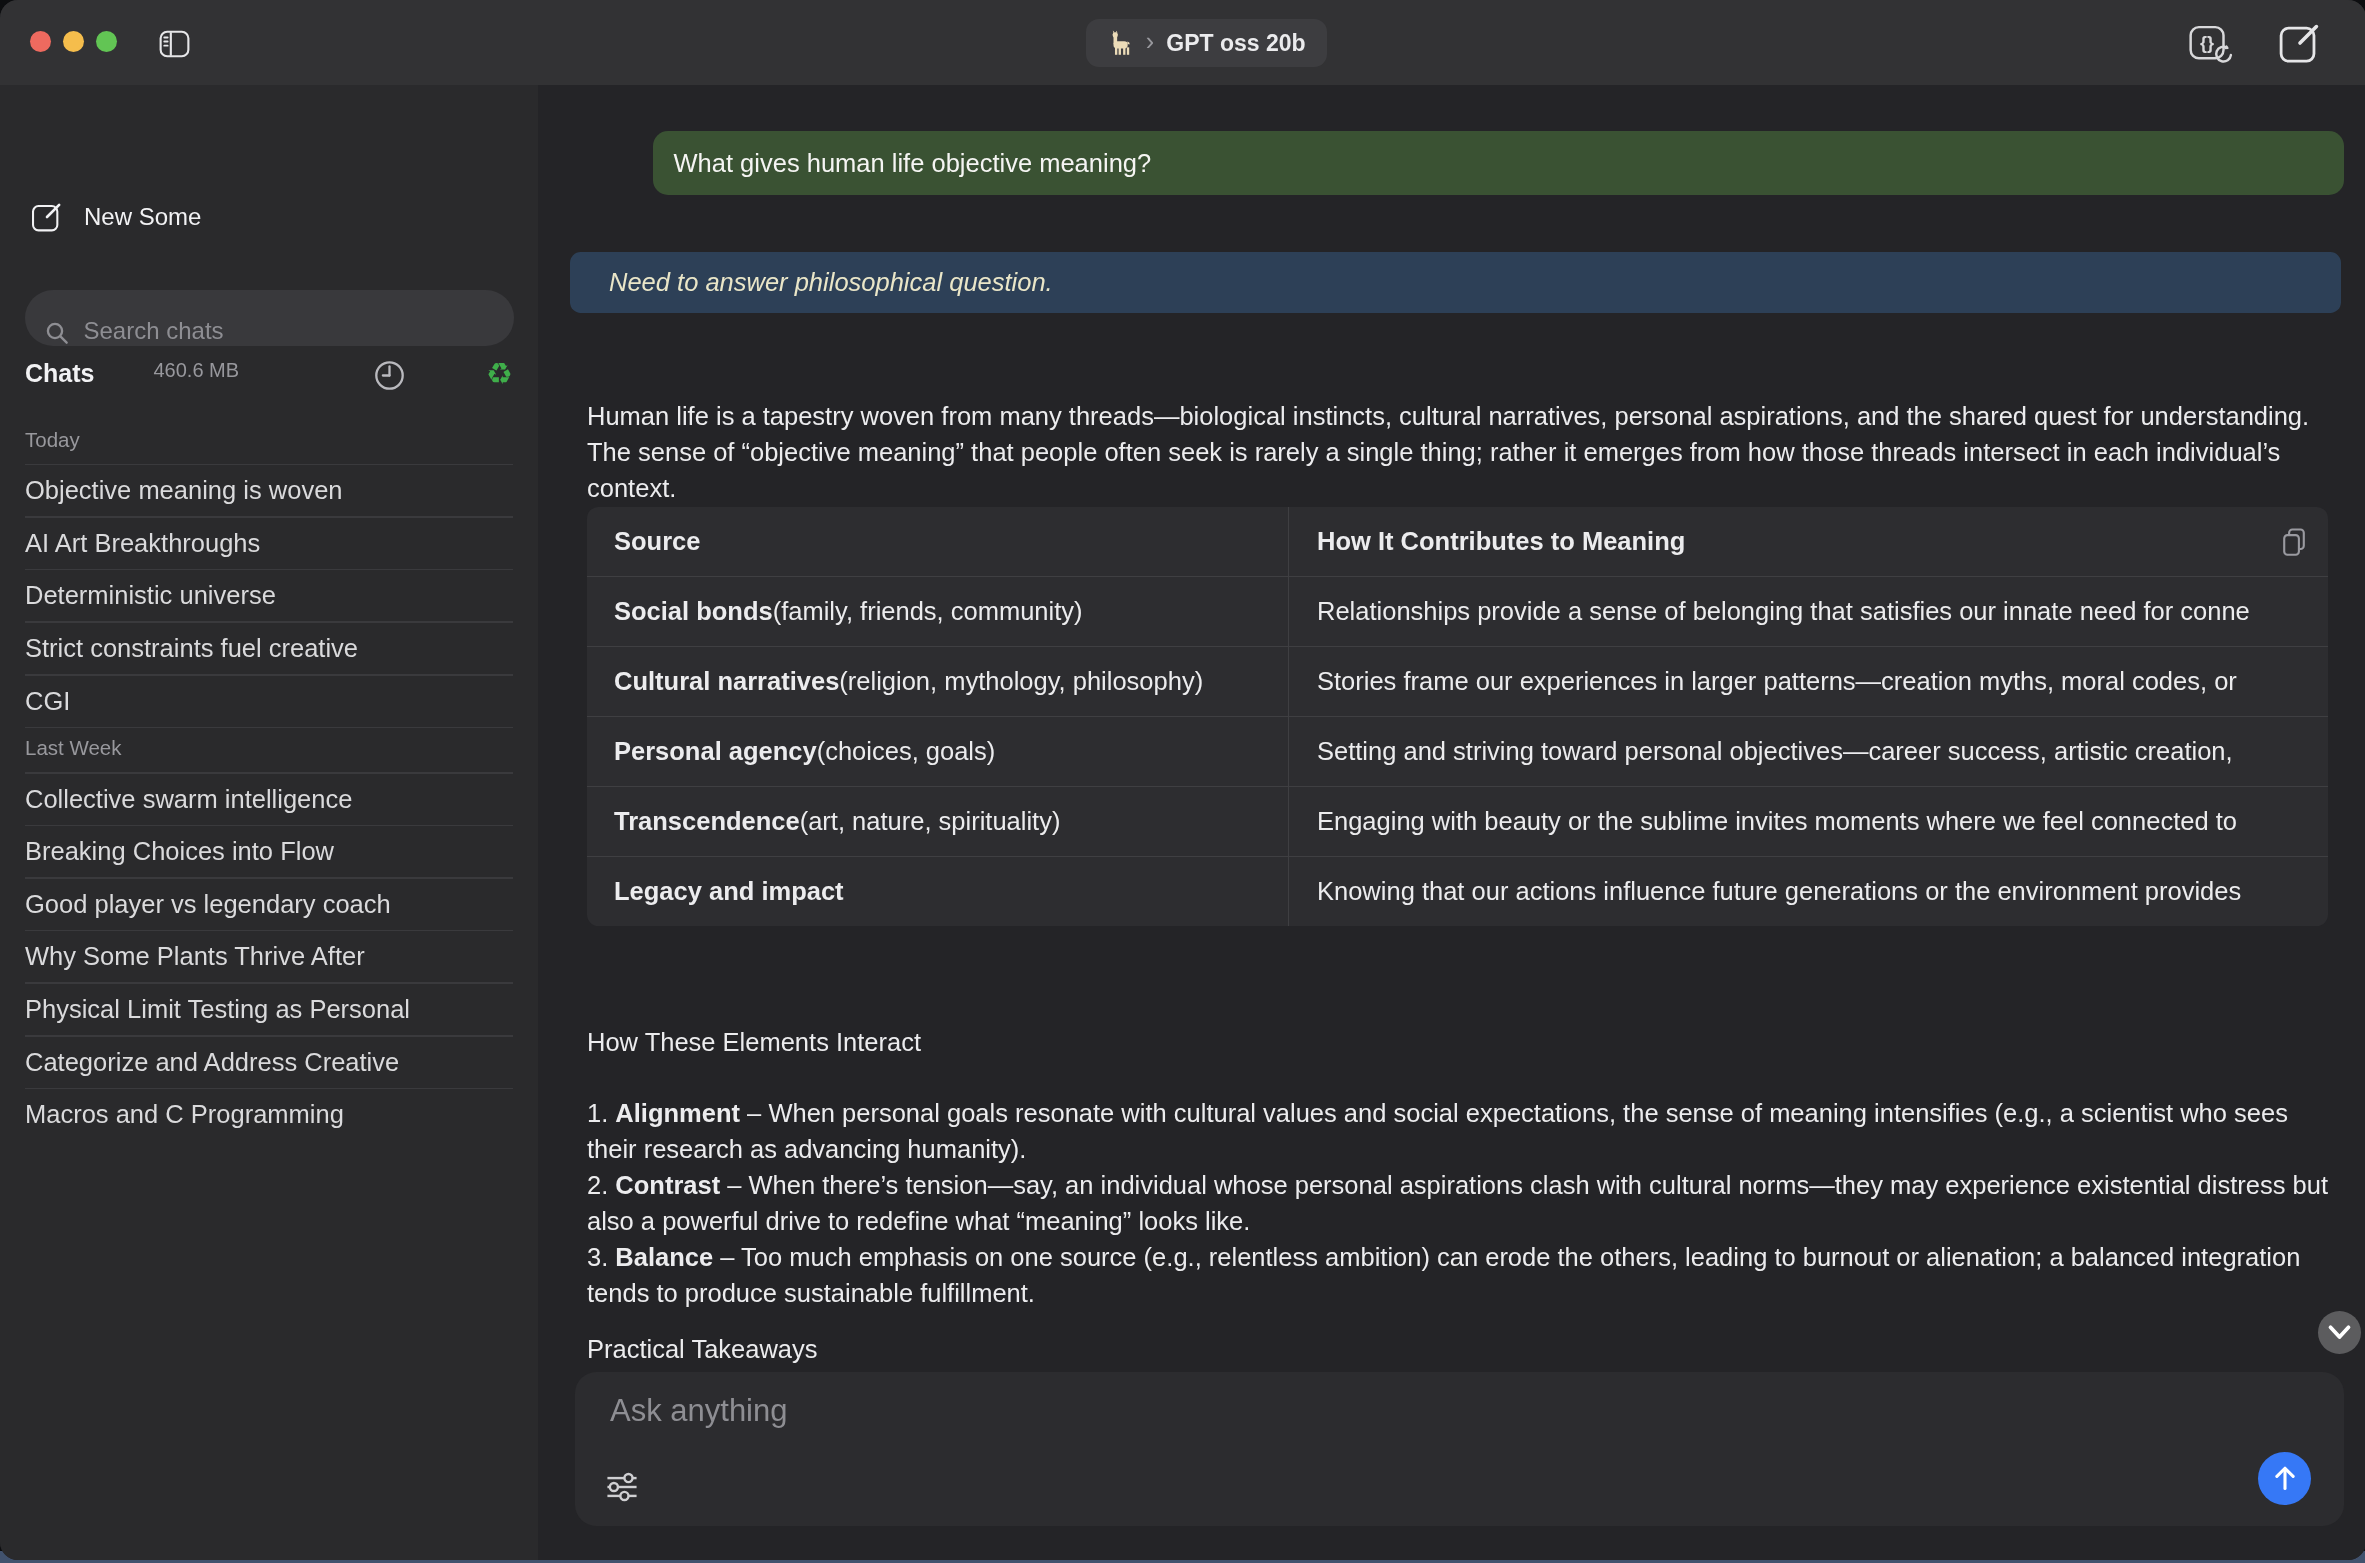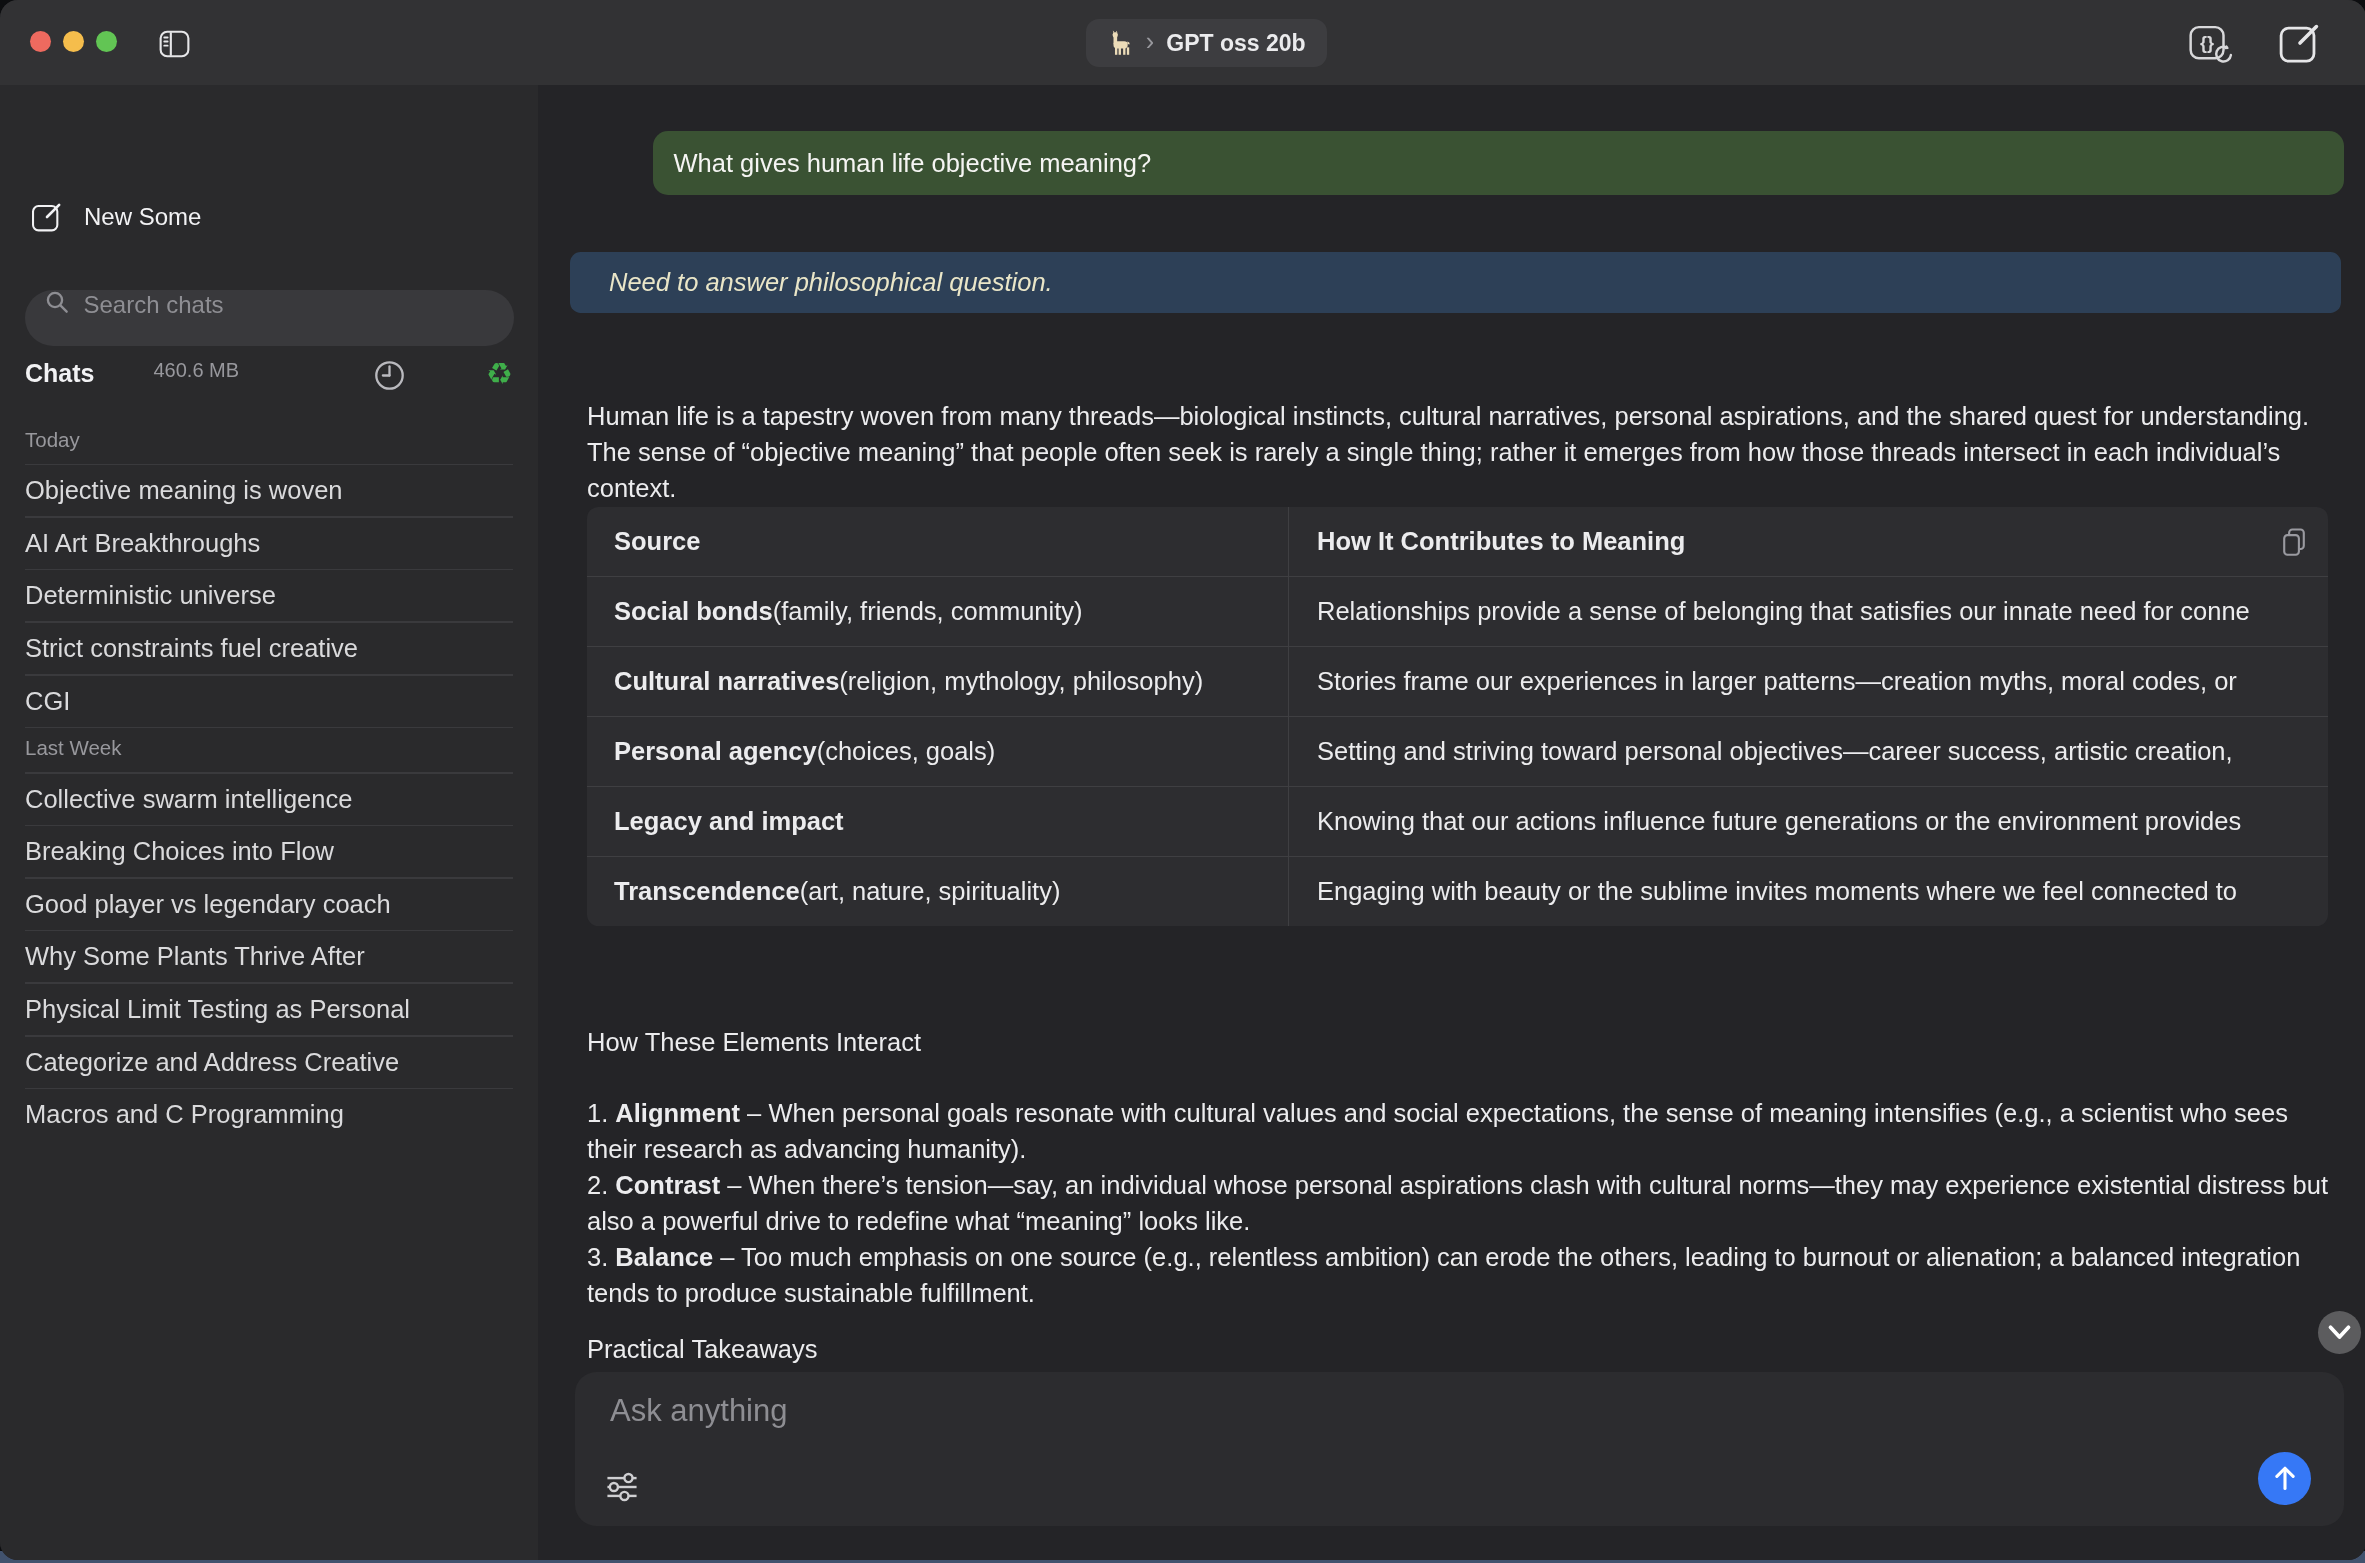--- a/index.html
+++ b/index.html
@@ -25,21 +25,21 @@
   .crumb .model{color:#ebebed;font-size:23px;font-weight:600;}
 
   
   .content{position:absolute;top:85px;left:0;right:0;bottom:0;display:flex;}
   .sidebar{width:538px;background:#2a2a2c;position:relative;flex:none;}
   .main{flex:1;position:relative;background:#242427;overflow:hidden;}
 
   
   .newchat{position:absolute;left:30px;top:115px;display:flex;align-items:center;gap:20px;color:#f2f2f4;font-size:24px;}
   .searchbox{position:absolute;left:25px;top:205px;width:489px;height:56px;background:#39393c;border-radius:28px;
-    display:flex;align-items:flex-start;padding:0 8.2px 0 20px;box-sizing:border-box;gap:11.5px;}
+    display:flex;align-items:flex-end;padding:0 8.2px 0 20px;box-sizing:border-box;gap:11.5px;}
   .searchbox input{flex:1;background:transparent;border:none;outline:none;color:#e8e8ea;font-size:24px;font-family:inherit;}
   .searchbox input::placeholder{color:#8e8e93;}
   .chats-head{position:absolute;left:25px;top:274px;right:25px;height:43px;display:flex;align-items:flex-start;gap:44px;}
   .chats-head .t{color:#f2f2f4;font-size:25px;font-weight:700;}
   .chats-head .sz{color:#98989d;font-size:20px;margin-left:15px;}
   .chats-head .spacer{flex:1;}
   .recycle{font-size:30px;color:#3fae4a;line-height:1;}
   .chatlist{position:absolute;left:25px;right:25px;top:335px;}
   .section-label{color:#98989d;font-size:20.5px;padding:8.2px 0 11.5px 0;}
   .divider{height:1.6px;background:#3a3a3d;}
@@ -228,28 +228,28 @@
             </div>
             <div class="trow">
               <div class="tcell left"><b>Cultural narratives</b> (religion, mythology, philosophy)</div>
               <div class="tcell right">Stories frame our experiences in larger patterns—creation myths, moral codes, or</div>
             </div>
             <div class="trow">
               <div class="tcell left"><b>Personal agency</b> (choices, goals)</div>
               <div class="tcell right">Setting and striving toward personal objectives—career success, artistic creation,</div>
             </div>
             <div class="trow">
+              <div class="tcell left"><b>Transcendence</b> (art, nature, spirituality)</div>
+              <div class="tcell right">Engaging with beauty or the sublime invites moments where we feel connected to</div>
+            </div>
+            <div class="trow">
               <div class="tcell left">
                 <b>Legacy and impact</b>
               </div>
               <div class="tcell right">Knowing that our actions influence future generations or the environment provides</div>
-            </div>
-            <div class="trow">
-              <div class="tcell left"><b>Transcendence</b> (art, nature, spirituality)</div>
-              <div class="tcell right">Engaging with beauty or the sublime invites moments where we feel connected to</div>
             </div>
           </div>
         <button class="copybtn">
           <svg width="28" height="31" viewBox="0 0 34 38">
             <rect x="11" y="3" width="18" height="24" rx="4" fill="none" stroke="#9a9aa0" stroke-width="2.6"></rect>
             <rect x="5" y="10" width="18" height="24" rx="4" fill="#2d2d30" stroke="#9a9aa0" stroke-width="2.6"></rect>
           </svg>
         </button>
       </div>
 

